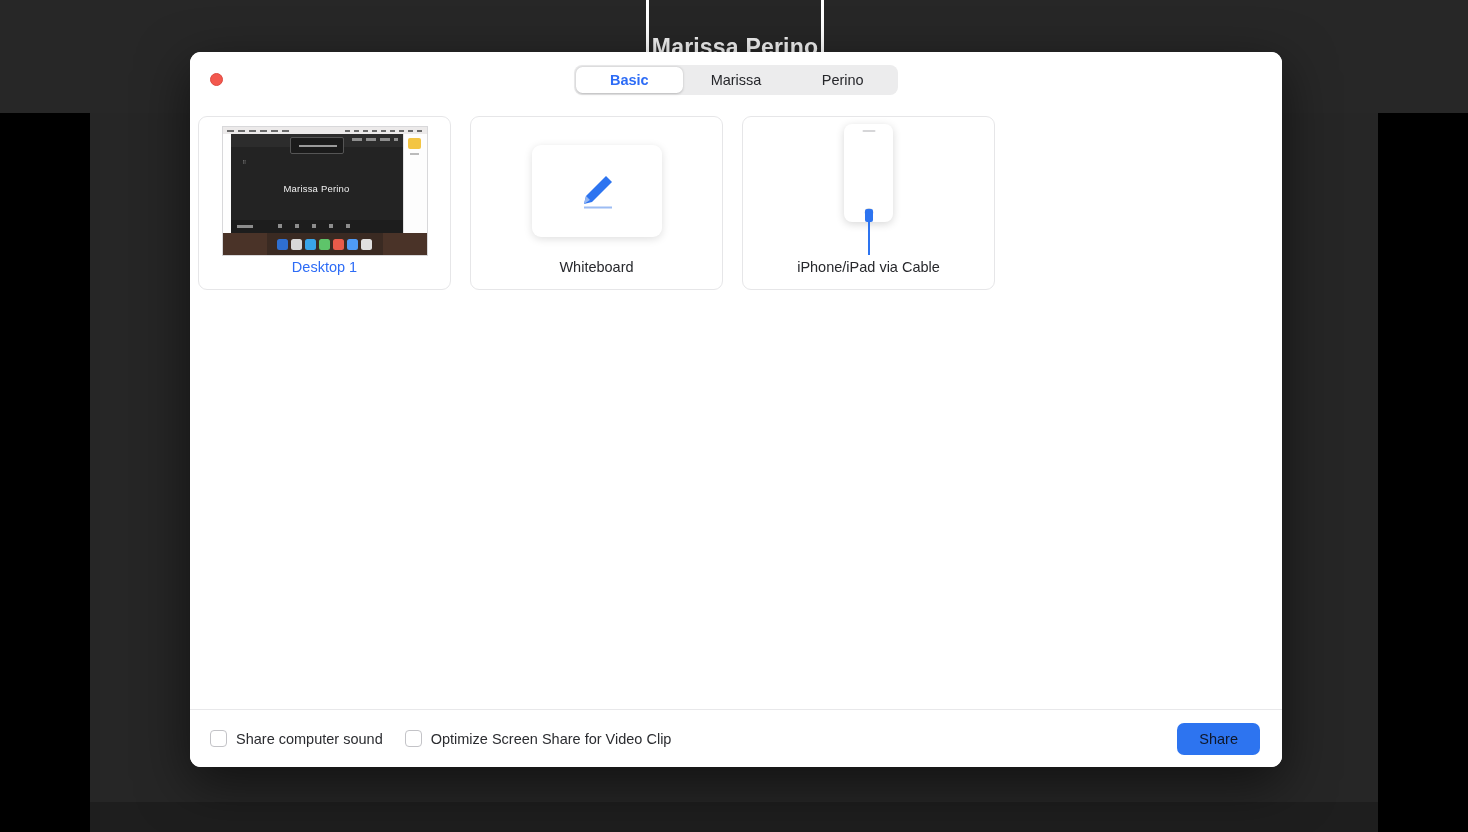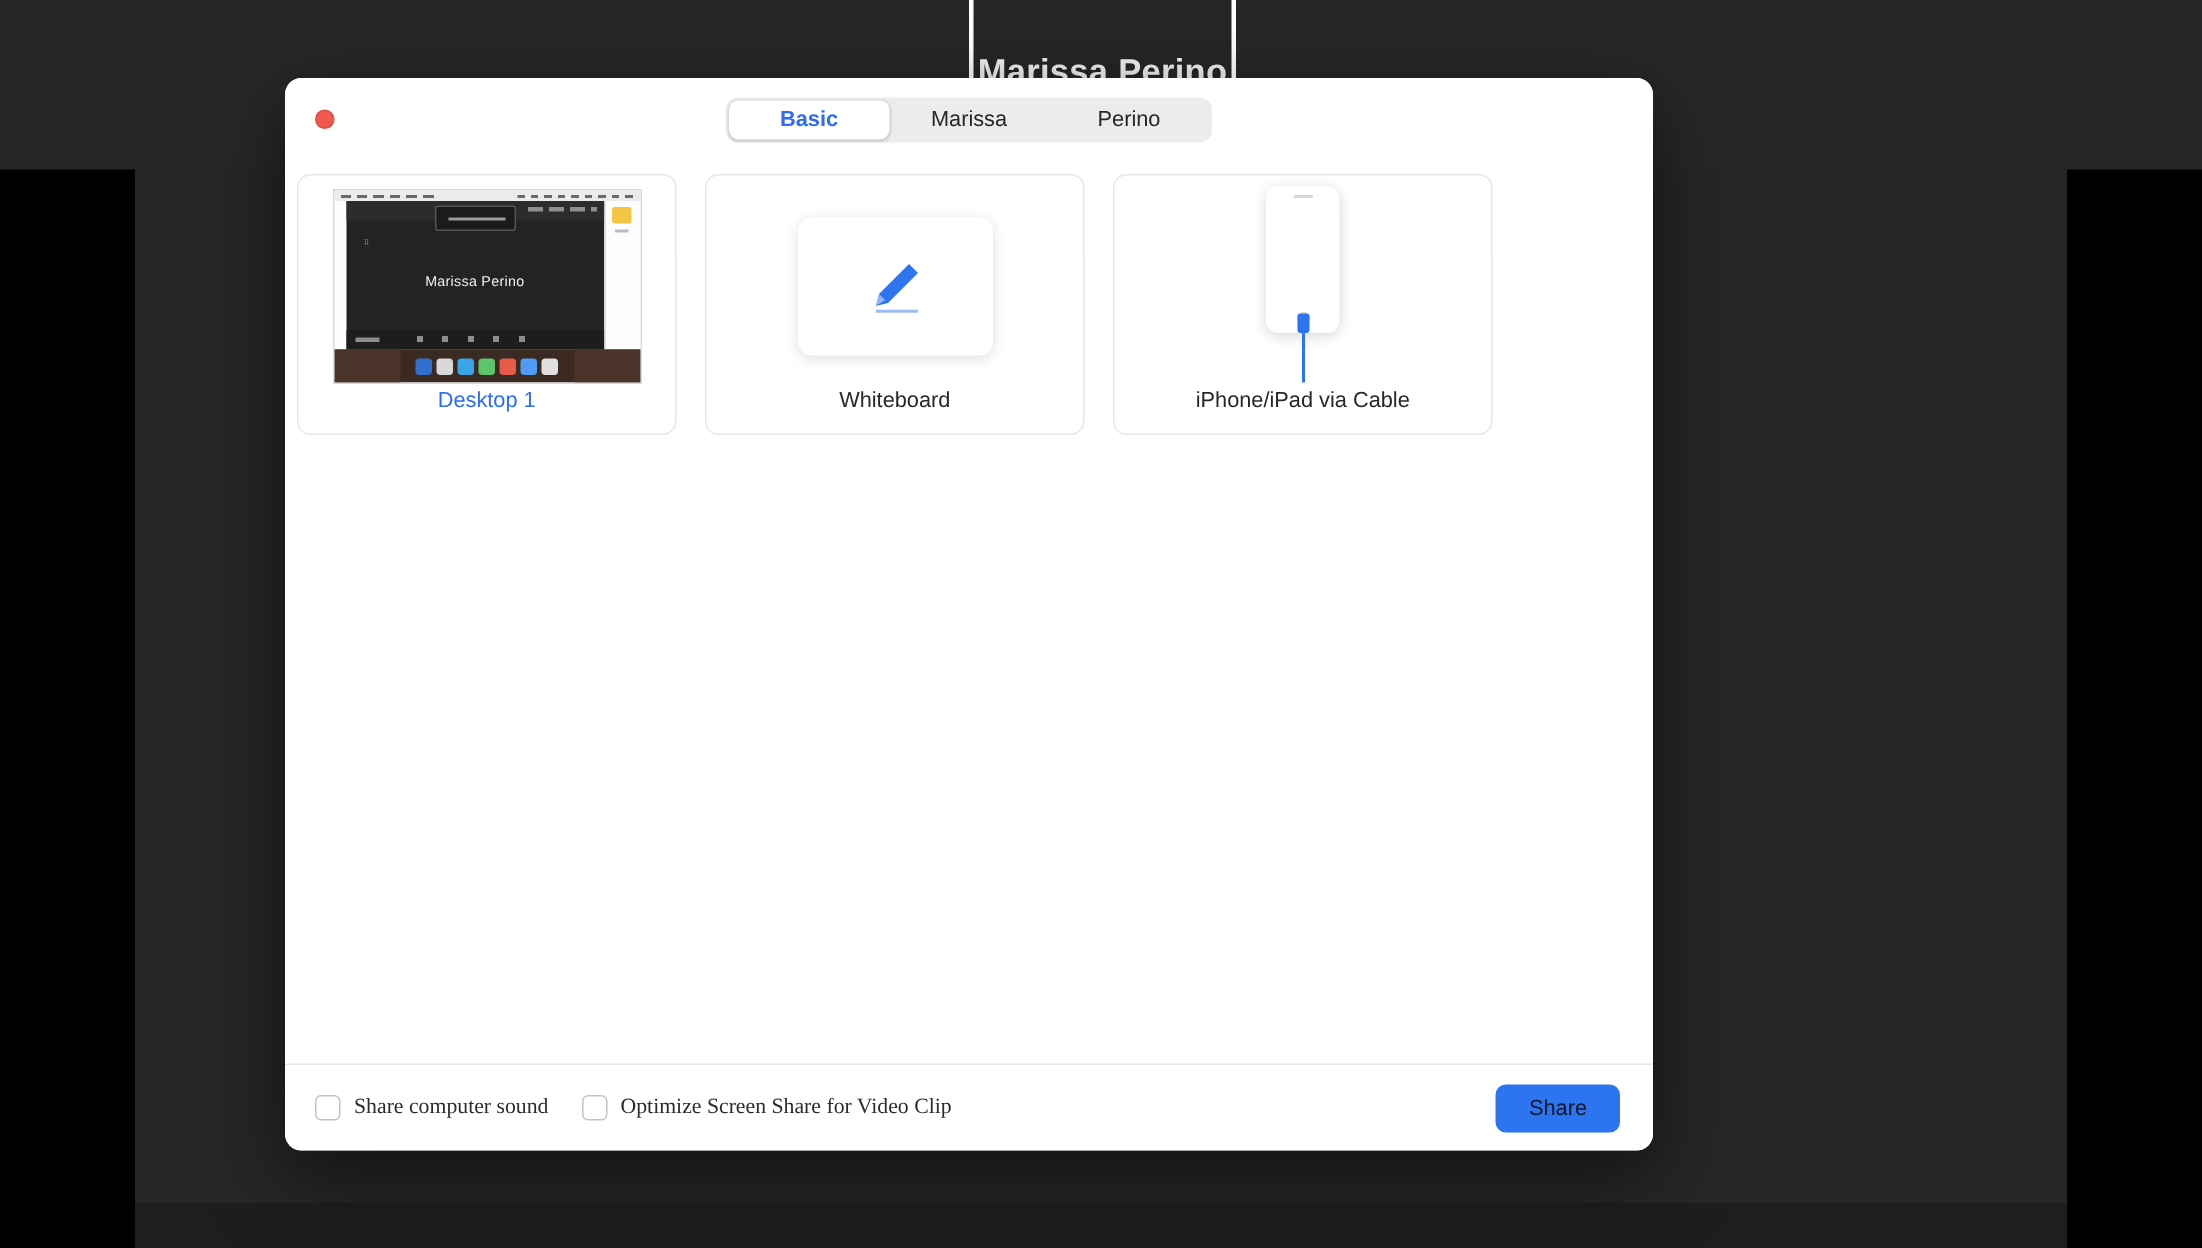--- a/index.html
+++ b/index.html
@@ -45,21 +45,21 @@
     font-weight: 600;
     letter-spacing: .2px;
     white-space: nowrap;
   }
 
   
   #share-dialog {
     position: absolute;
     left: 190px;
     top: 52px;
-    width: 912px;
+    width: 1092px;
     height: 715px;
     background: #ffffff;
     border-radius: 11px;
     box-shadow: 0 16px 52px rgba(0,0,0,.55);
     display: flex;
     flex-direction: column;
     overflow: hidden;
   }
 
   
@@ -262,21 +262,21 @@
   
   #footer {
     flex: 0 0 58px;
     border-top: 1px solid #e8e8ea;
     display: flex;
     align-items: center;
     padding: 0 22px 0 20px;
     gap: 22px;
     background: #ffffff;
   }
-  .check-item { display: flex; align-items: center; gap: 9px; cursor: pointer; user-select: none; font-family: Liberation Serif, serif; }
+  .check-item { display: flex; align-items: center; gap: 9px; cursor: pointer; user-select: none; }
   .checkbox {
     width: 17px; height: 17px;
     border: 1.3px solid #c3c3c7;
     border-radius: 4px;
     background: #fff;
     flex: 0 0 auto;
   }
   .check-label { font-size: 14.5px; color: #2b2c30; white-space: nowrap; }
   #share-button {
     margin-left: auto;

